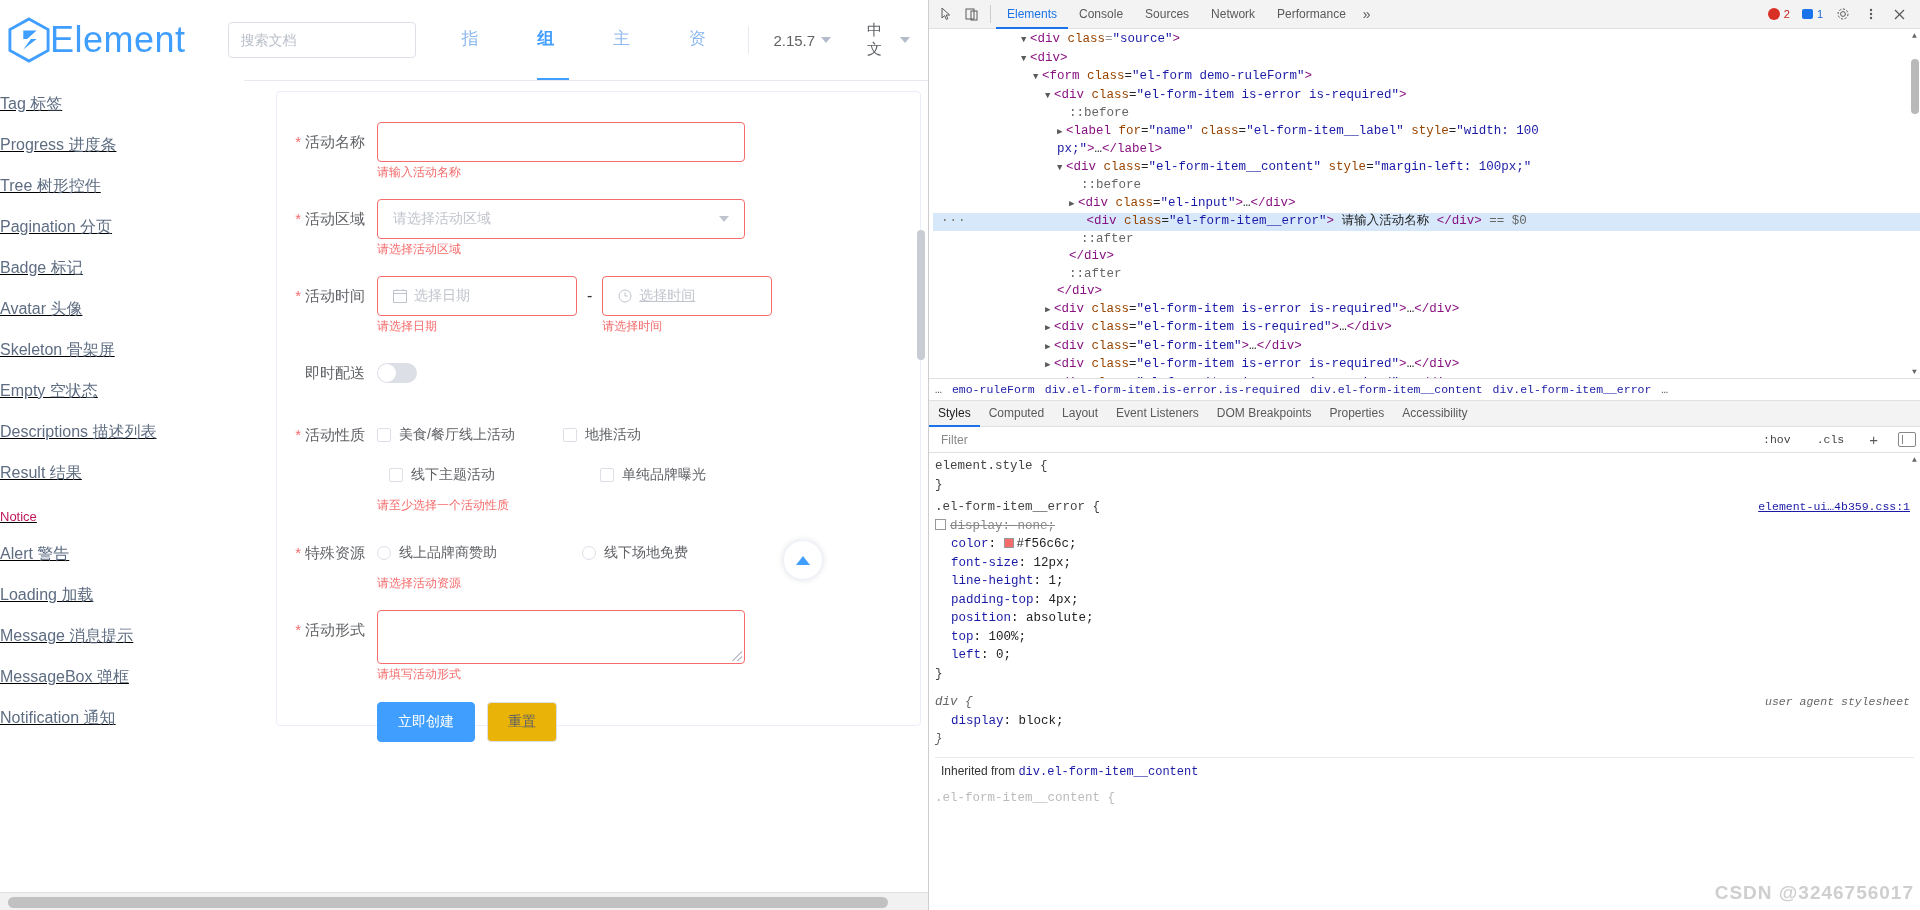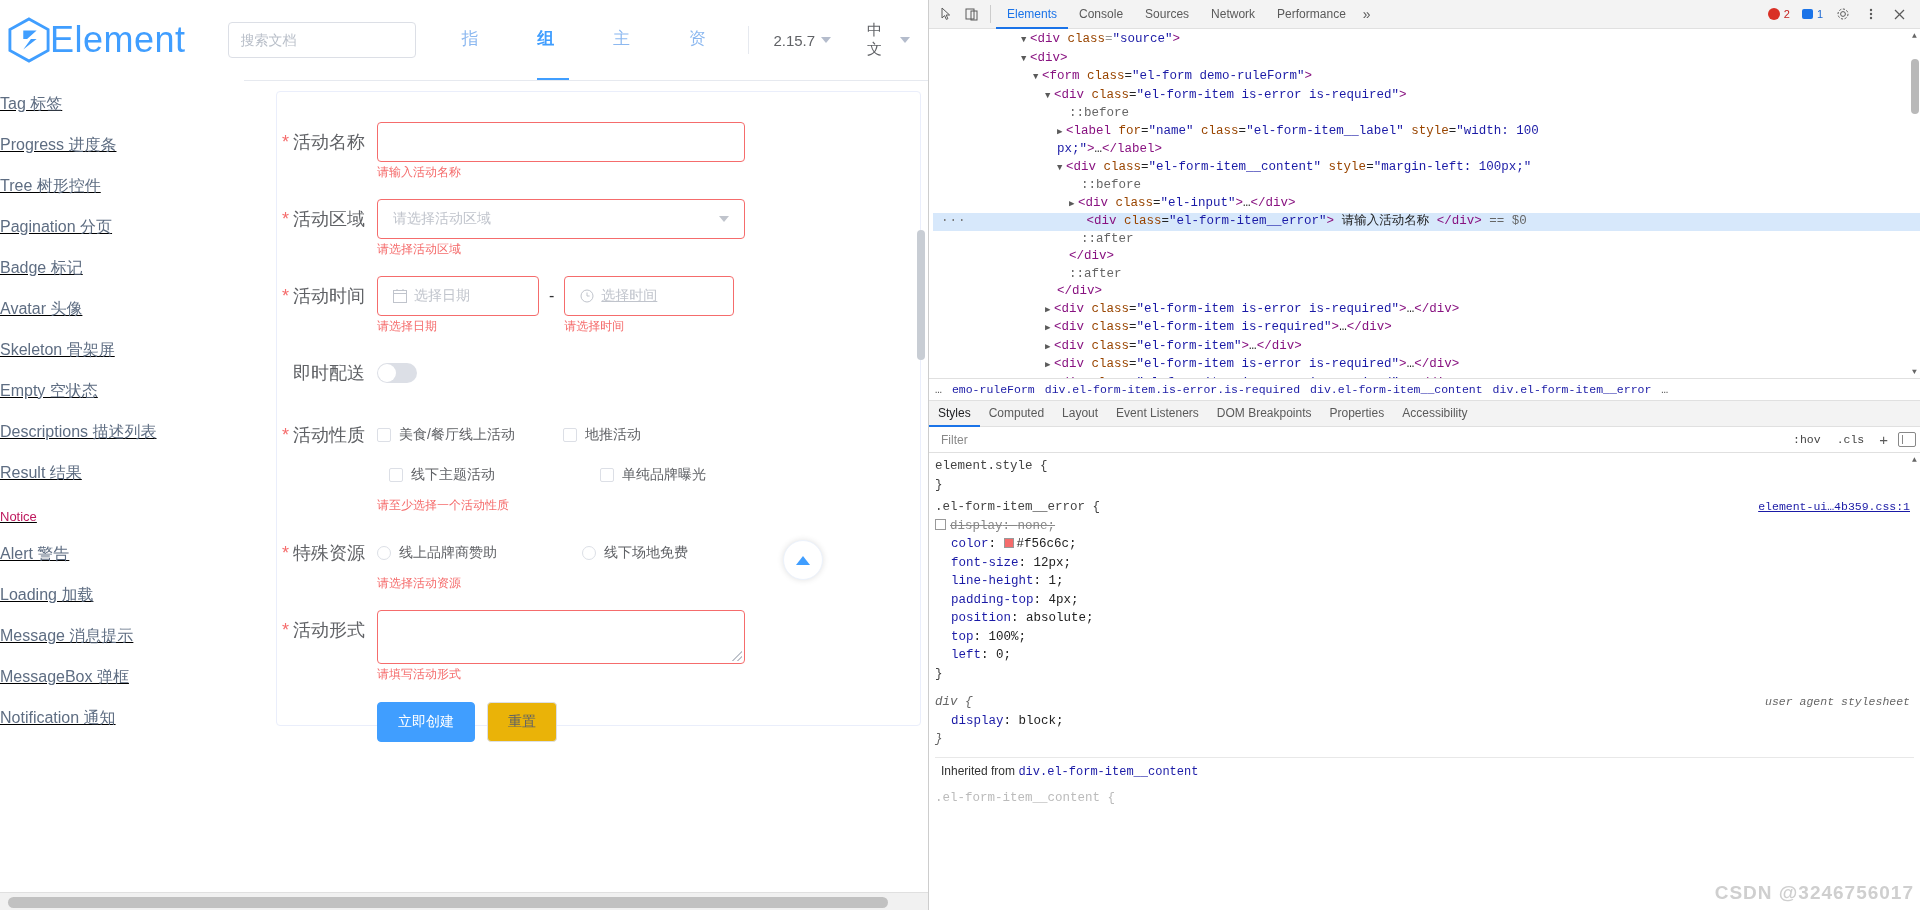--- a/index.html
+++ b/index.html
@@ -106,21 +106,21 @@
     background: #fff;
     border: 1px solid #eaeefb;
     border-radius: 4px;
   }
   .form-wrap { padding: 30px 20px 10px 0; }
 
   .form-item { position: relative; display: flex; margin-bottom: 0; }
   .form-item .lbl {
     width: 100px; flex: none; text-align: right;
     padding-right: 12px;
-    font-size: 18px; color: #606266;
+    font-size: 15px; color: #606266;
     line-height: 40px;
   }
   .form-item .lbl .req { color: #f56c6c; margin-right: 4px; }
   .form-item .ctrl { flex: 1; position: relative; }
   .err {
     color: #f56c6c; font-size: 12px; line-height: 1;
     padding-top: 4px;
     position: absolute; left: 0; top: 100%;
   }
 
@@ -131,21 +131,21 @@
     display: flex; align-items: center;
     padding: 0 15px;
     font-size: 14px; color: #c0c4cc;
   }
   .el-select { width: 368px; justify-content: space-between; }
   .sel-caret {
     width: 0; height: 0;
     border-left: 5px solid transparent; border-right: 5px solid transparent;
     border-top: 6px solid #c0c4cc;
   }
-  .date-input { width: 162px; }
+  .date-input { width: 200px; }
   .time-input { width: 170px; text-decoration: underline; }
   .dash { line-height: 40px; padding: 0 10px; color: #303133; }
 
   .icon-sq {
     width: 14px; height: 14px; margin-right: 7px; flex: none;
     display: inline-block;
   }
 
   .switch {
     width: 40px; height: 20px; border-radius: 10px;
@@ -319,21 +319,21 @@
   }
   .dt-subtab.active { color: #202124; }
   .dt-subtab.active::after {
     content: ""; position: absolute; left: 0; right: 0; bottom: 0;
     height: 2px; background: #1a73e8;
   }
 
   .dt-filterbar {
     height: 26px; display: flex; align-items: center;
     border-bottom: 1px solid #e0e0e0; background: #fff;
-    padding: 0 4px; gap: 6px;
+    padding: 0 4px; gap: 16px;
   }
   .dt-filterbar input {
     flex: 1; border: none; outline: none; font-size: 12px;
     color: #333; padding-left: 8px; background: transparent;
   }
   .dt-filterbar input::placeholder { color: #888; }
   .hov-btn, .cls-btn {
     font-size: 11.5px; color: #444; padding: 1px 5px; cursor: pointer;
     font-family: "Liberation Mono", monospace;
   }

